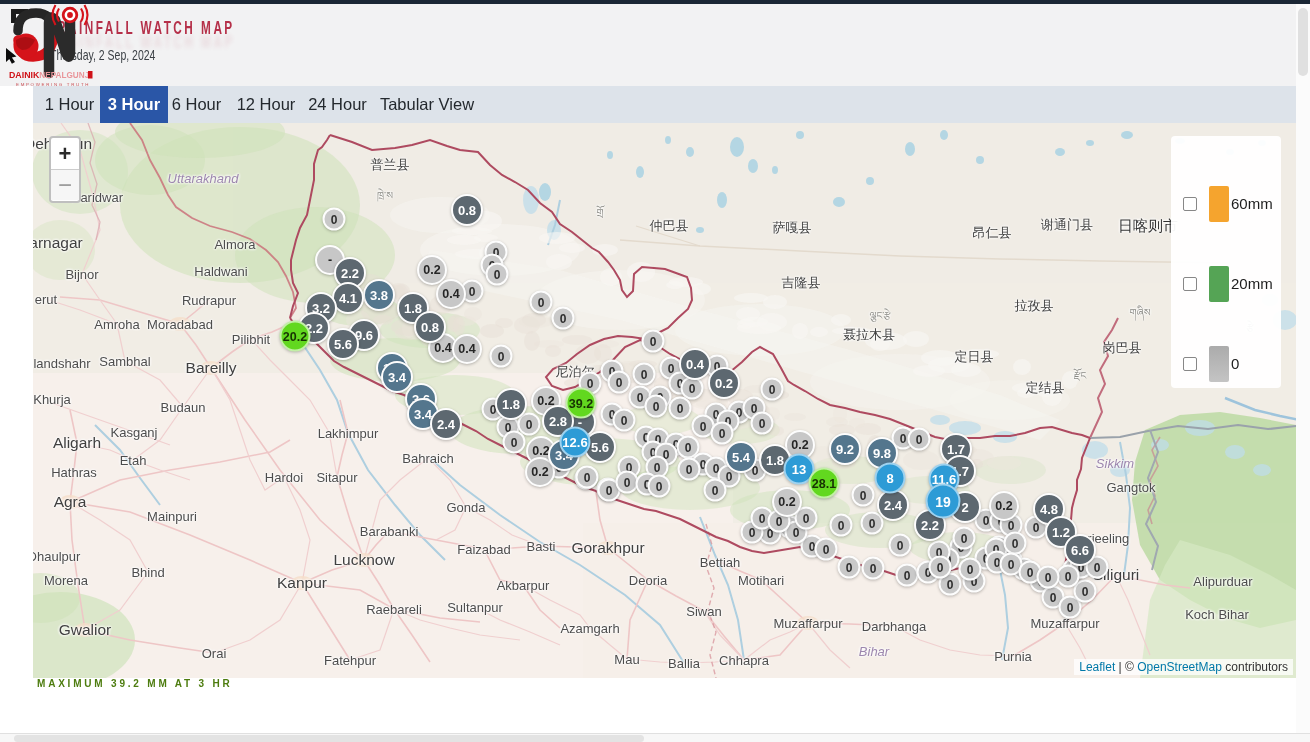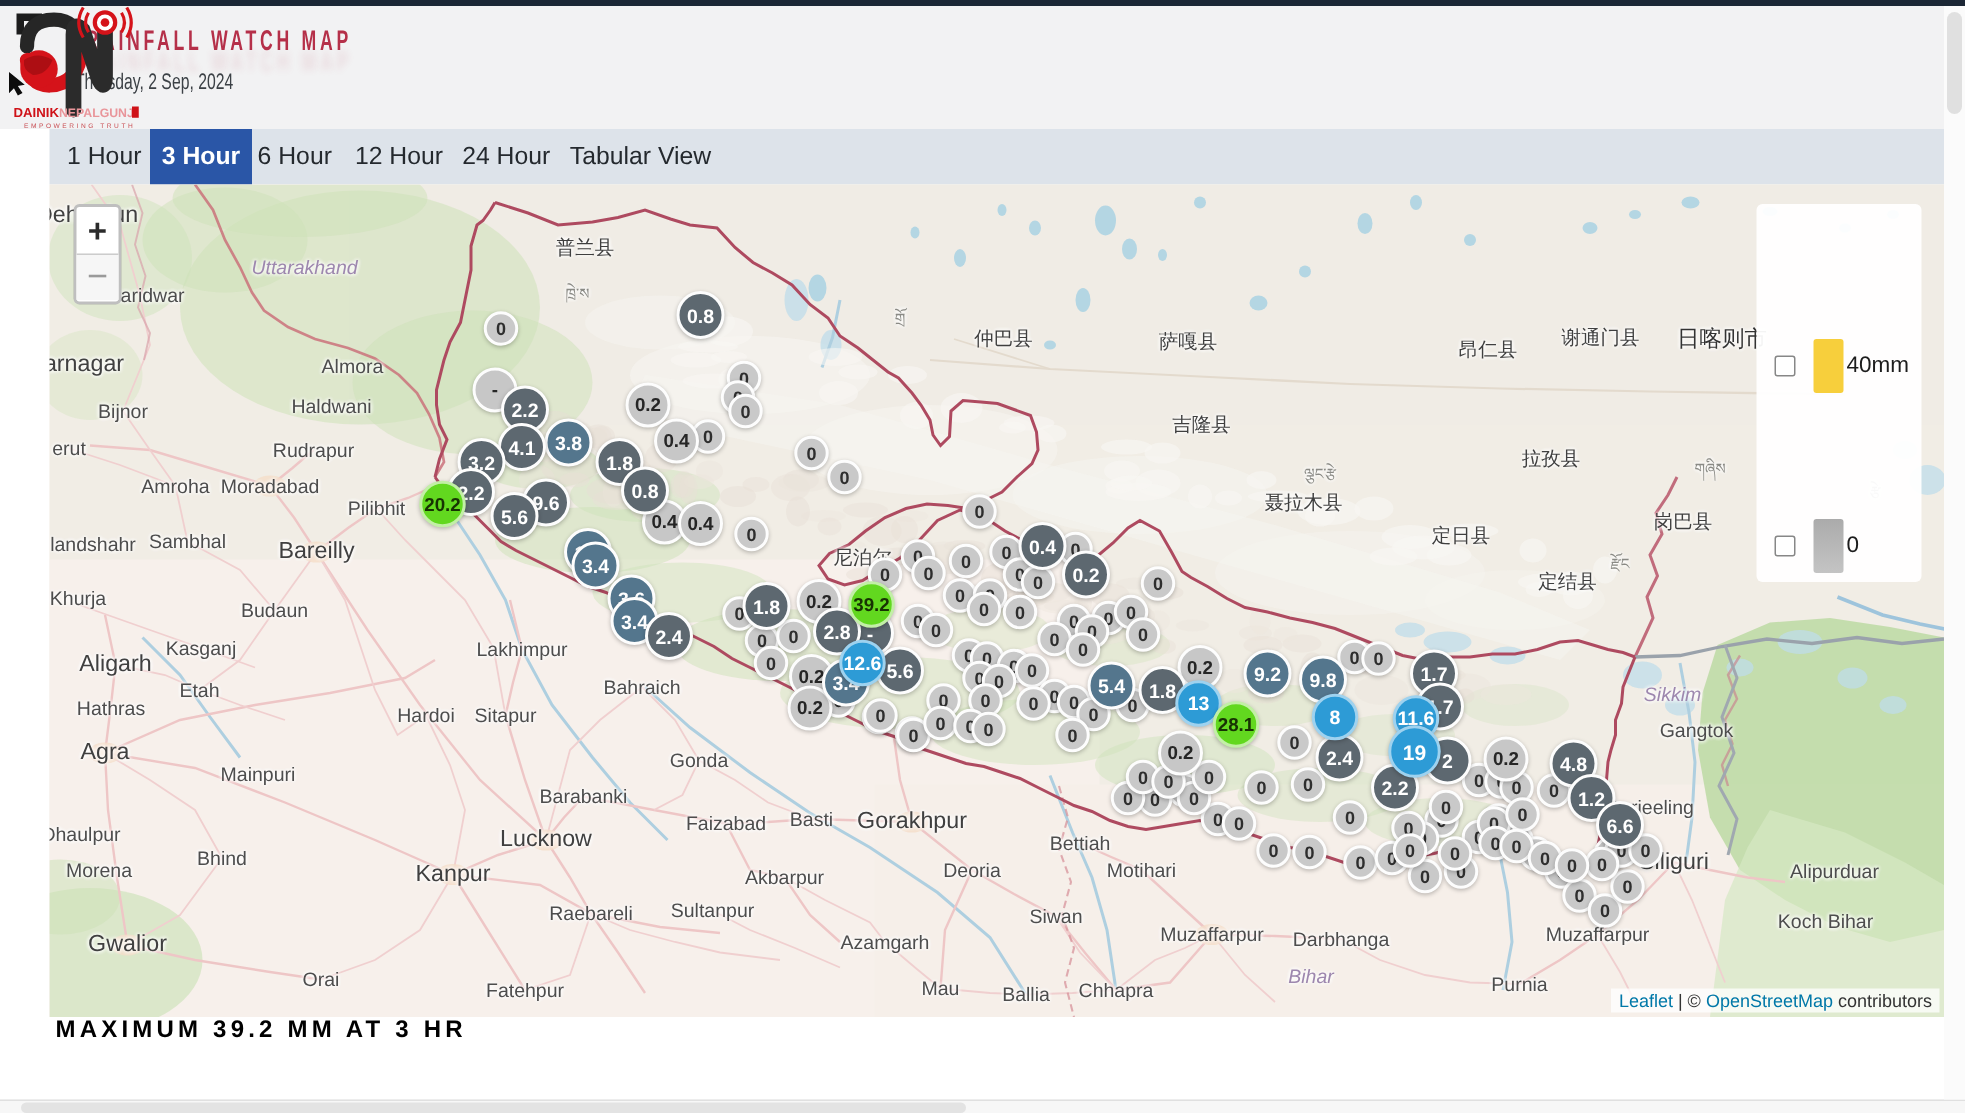--- a/index.html
+++ b/index.html
@@ -43,22 +43,22 @@
 .legend{position:absolute;left:1138px;top:13px;width:110px;height:252px;
 background:rgba(255,255,255,0.95);border-radius:4px}
 .lrow{position:absolute;left:0;width:110px;height:36px}
 .lcb{position:absolute;left:12px;top:11px;width:14px;height:14px;background:#fff;
 border:1.5px solid #878787;border-radius:2px}
 .lbar{position:absolute;left:38px;top:0;width:20px;height:36px;border-radius:2px}
 .ltxt{position:absolute;left:60px;top:9px;font-size:15px;color:#1d1d1d}
 .attrib{position:absolute;right:3px;bottom:3px;background:rgba(255,255,255,0.75);
 font-size:12px;color:#333;padding:1px 5px}
 .attrib a{color:#0078a8;text-decoration:none}
-.maxline{position:absolute;left:37px;top:678px;font-size:16px;font-weight:bold;
-color:#000000;letter-spacing:2.8px}
+.maxline{position:absolute;left:37px;top:678px;font-size:10px;font-weight:bold;
+color:#4d7c0f;letter-spacing:2.8px}
 .sbh{position:absolute;left:0;top:733px;width:1310px;height:9px;background:#f7f7f7;border-top:1px solid #e0e0e0}
 .sbh .th{position:absolute;left:14px;top:1px;width:630px;height:7px;background:#e3e3e3;border-radius:4px}
 .sbv{position:absolute;left:1296px;top:4px;width:14px;height:729px;background:#fbfbfb}
 .sbv .th{position:absolute;left:2px;top:4px;width:10px;height:68px;background:#e0e0e0;border-radius:5px}
 </style></head>
 <body>
 <div class="header"></div>
 <div class="topbar"></div>
 <div class="title">RAINFALL WATCH MAP</div>
 <div class="date">Thursday, 2 Sep, 2024</div>
@@ -602,24 +602,29 @@
 <div class="m b" style="left:911px;top:356px">11.6</div>
 <div class="m b b19" style="left:910px;top:378px">19</div>
 <div class="m g" style="left:262px;top:213px">20.2</div>
 <div class="m g" style="left:548px;top:280px">39.2</div>
 <div class="m g" style="left:791px;top:360px">28.1</div>
 <div class="zoomctl">
       <div class="zi">+</div>
       <div class="zo">−</div>
     </div>
 <div class="legend">
-<div class="lrow" style="top:90px">
+<div class="lrow" style="top:50px">
         <div class="lcb"></div>
-        <div class="lbar" style="background:#f7cf3c"></div>
-        <div class="ltxt">40mm</div>
+        <div class="lbar" style="background:#f5a42e"></div>
+        <div class="ltxt">60mm</div>
+      </div>
+<div class="lrow" style="top:130px">
+        <div class="lcb"></div>
+        <div class="lbar" style="background:#55a455"></div>
+        <div class="ltxt">20mm</div>
       </div>
 <div class="lrow" style="top:210px">
         <div class="lcb"></div>
         <div class="lbar" style="background:linear-gradient(#ababab,#c4c4c4)"></div>
         <div class="ltxt">0</div>
       </div>
 </div>
 <div class="attrib"><a>Leaflet</a> | © <a>OpenStreetMap</a> contributors</div>
 </div>
 <div class="maxline">MAXIMUM 39.2 MM AT 3 HR</div>

